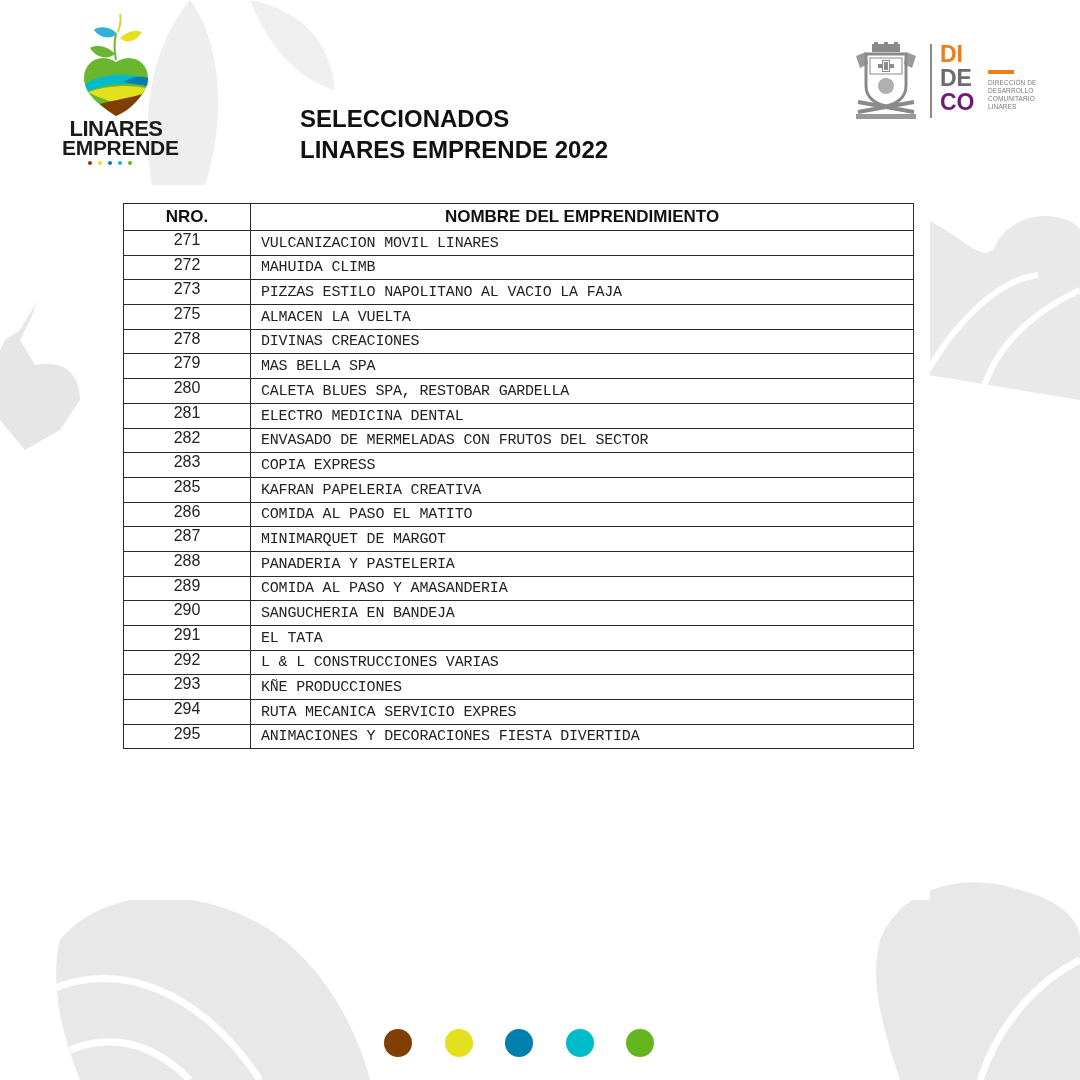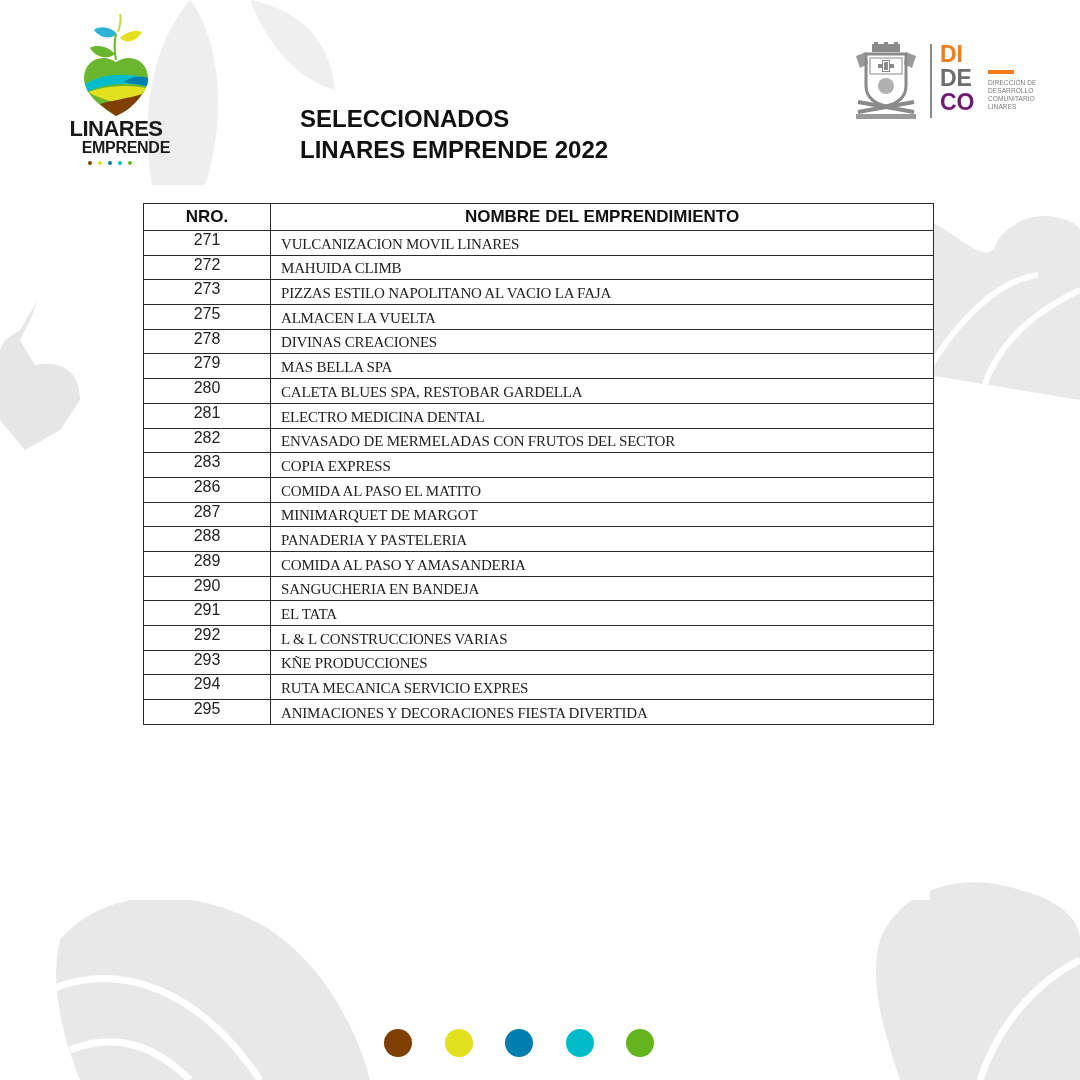--- a/index.html
+++ b/index.html
@@ -15,21 +15,21 @@
   }
   
   .logo-left { position:absolute; left:62px; top:12px; width:110px; height:160px; }
   .logo-left svg { position:absolute; left:18px; top:0; }
   .logo-text-1 {
     position:absolute; left:0; top:106px; width:108px; text-align:center;
     font-weight:bold; font-size:22px; letter-spacing:-0.5px; color:#1a1a1a; line-height:22px;
   }
   .logo-text-2 {
     position:absolute; left:0; top:128px; width:108px; text-align:right;
-    font-weight:bold; font-size:16px; color:#1a1a1a; line-height:16px; letter-spacing:-0.3px;
+    font-weight:bold; font-size:21px; color:#1a1a1a; line-height:16px; letter-spacing:-0.3px;
   }
   .logo-dots { position:absolute; left:26px; top:149px; display:flex; gap:6px; }
   .logo-dots span { width:4px; height:4px; border-radius:50%; display:block; }
 
   
   .logo-right { position:absolute; left:850px; top:40px; width:200px; height:85px; }
   .crest { position:absolute; left:4px; top:2px; }
   .divider-v { position:absolute; left:80px; top:4px; width:2px; height:74px; background:#8a8a8a; }
   .dideco-letters {
     position:absolute; left:90px; top:3px; font-weight:bold; font-size:23px; line-height:23px;
@@ -41,33 +41,33 @@
     letter-spacing:0.1px;
   }
 
   .title {
     position:absolute; left:300px; top:103px; width:480px; text-align:left;
     font-weight:bold; font-size:24px; line-height:31px; color:#111;
   }
 
   table.sel {
     position:absolute; left:123px; top:203px; width:791px;
-    border-collapse:collapse; background:#fff;margin-left:20px;
+    border-collapse:collapse; background:#fff;
   }
   table.sel th, table.sel td {
     border:1.5px solid #2a2a2a; padding:0; height:24.7px; box-sizing:border-box;
   }
   table.sel th {
     font-weight:bold; font-size:17px; color:#111; height:27px;
   }
   table.sel th.c1, table.sel td.c1 { width:127px; text-align:center; }
   table.sel td.c1 { font-size:16px; color:#222; vertical-align:top; line-height:18px; }
   table.sel td.c2 {
     text-align:left; padding-left:10px; font-size:15px; color:#222;
-    font-family:Liberation Serif, serif; letter-spacing:-0.2px; line-height:18px; vertical-align:bottom; padding-bottom:2px;
+    font-family:Liberation Mono, monospace; letter-spacing:-0.2px; line-height:18px; vertical-align:bottom; padding-bottom:2px;
   }
 
   .footer-dots { position:absolute; left:384px; top:1029px; display:flex; gap:32.5px; }
   .footer-dots span { width:28px; height:28px; border-radius:50%; display:block; }
 </style>
 </head>
 <body>
 
 <svg class="bg-shape" style="left:80px;top:0" width="260" height="220" viewBox="0 0 260 220">
   <path d="M110 0 C 140 40, 150 120, 120 200 L 80 220 C 60 150, 60 60, 110 0 Z" fill="#eeeeee"></path>
@@ -197,20 +197,24 @@
       </tr>
       <tr>
         <td class="c1">282</td>
         <td class="c2">ENVASADO DE MERMELADAS CON FRUTOS DEL SECTOR</td>
       </tr>
       <tr>
         <td class="c1">283</td>
         <td class="c2">COPIA EXPRESS</td>
       </tr>
       <tr>
+        <td class="c1">285</td>
+        <td class="c2">KAFRAN PAPELERIA CREATIVA</td>
+      </tr>
+      <tr>
         <td class="c1">286</td>
         <td class="c2">COMIDA AL PASO EL MATITO</td>
       </tr>
       <tr>
         <td class="c1">287</td>
         <td class="c2">MINIMARQUET DE MARGOT</td>
       </tr>
       <tr>
         <td class="c1">288</td>
         <td class="c2">PANADERIA Y PASTELERIA</td>

